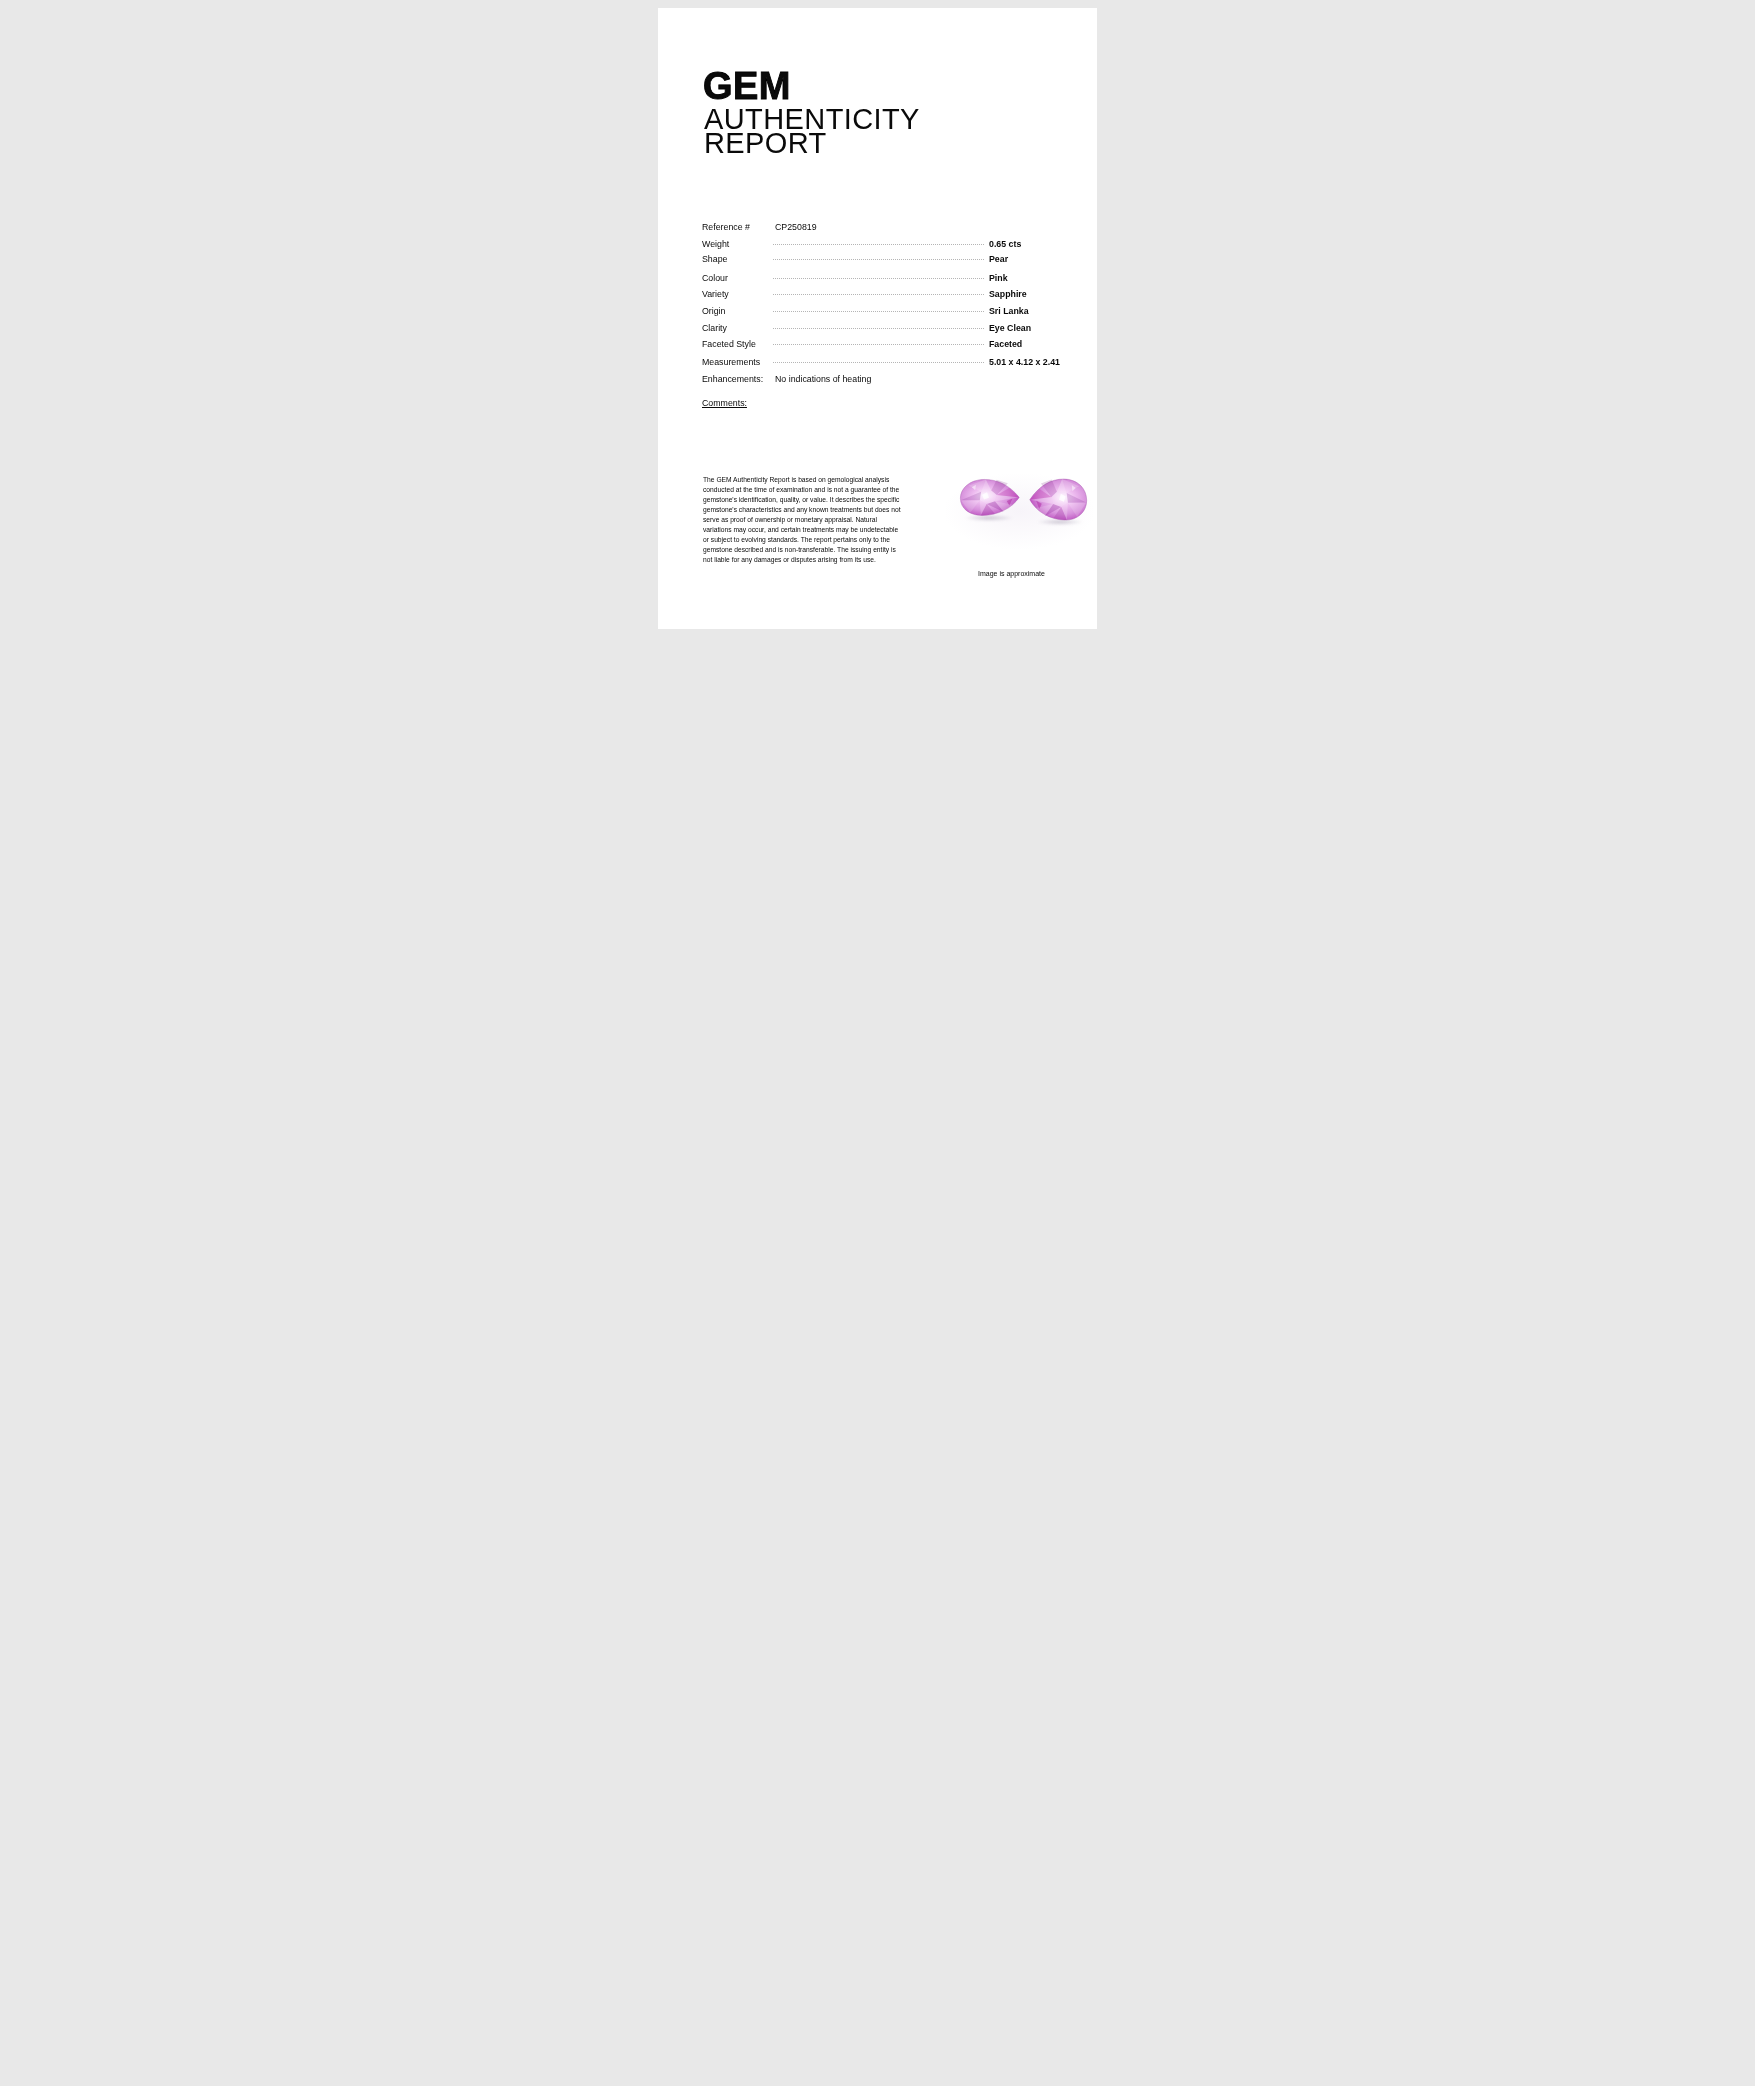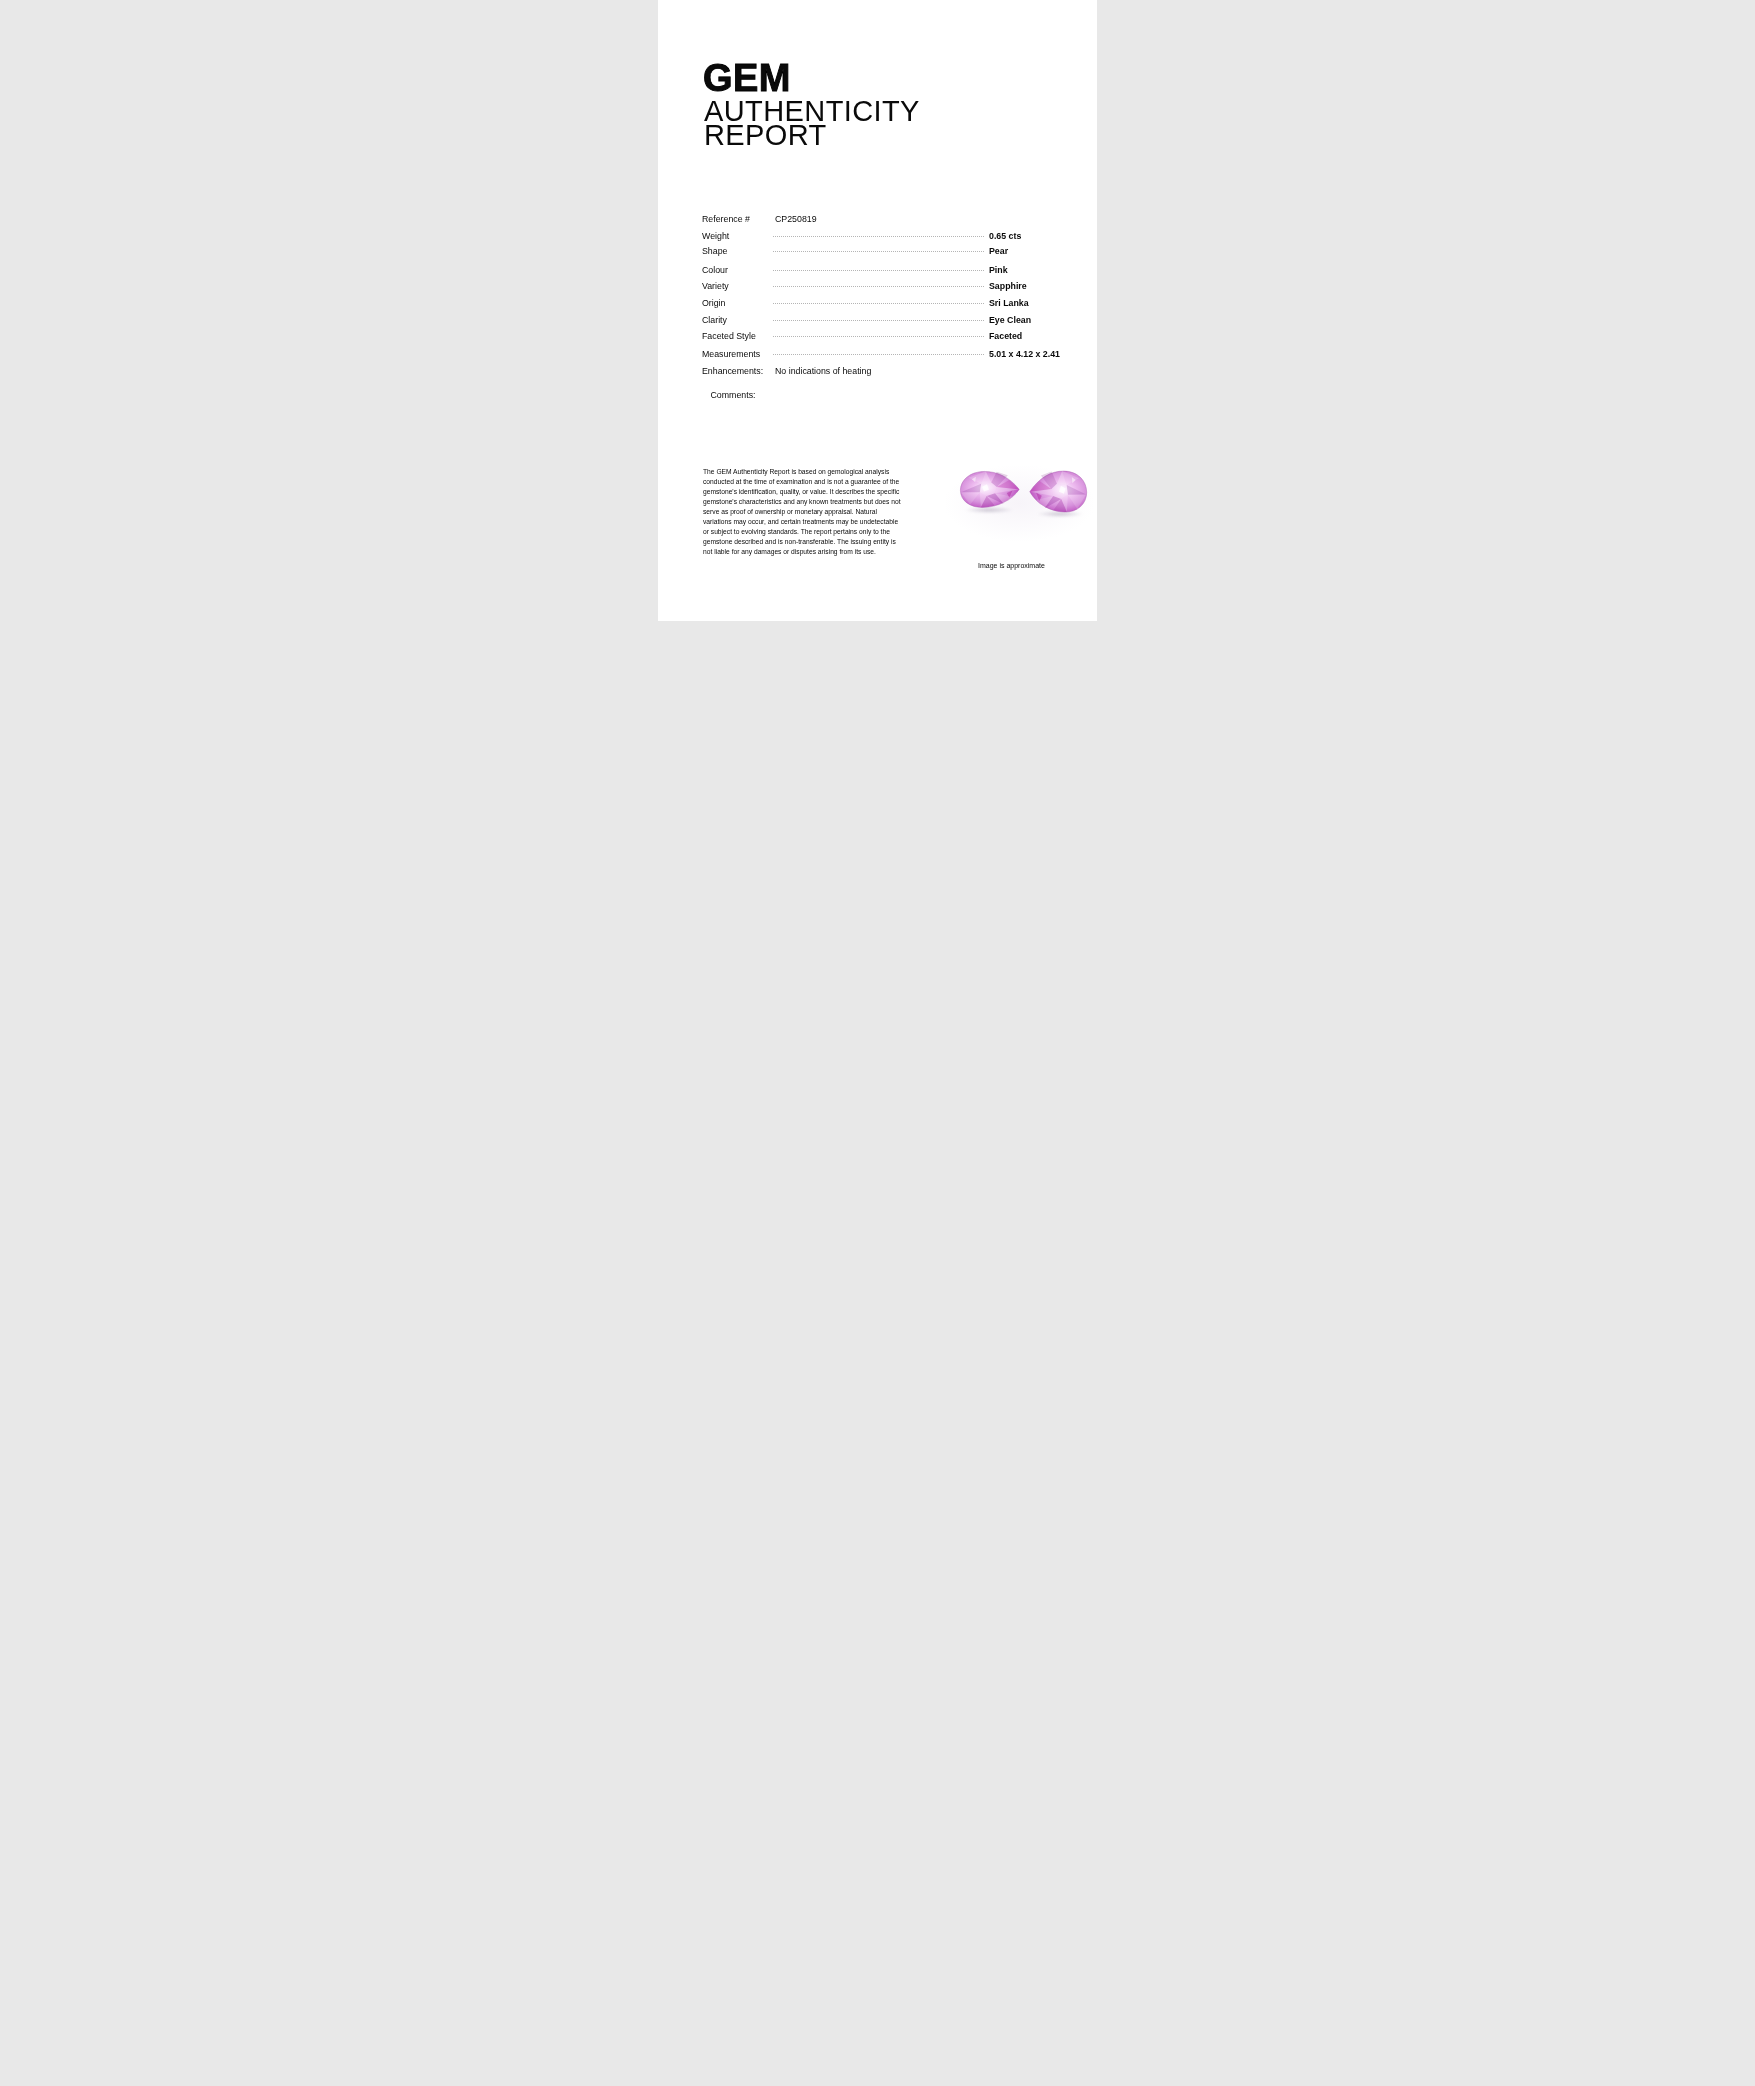--- a/index.html
+++ b/index.html
@@ -1,19 +1,19 @@
 <!DOCTYPE html>
 <html style="font-size:6.7px"><head>
 <meta charset="utf-8">
 <style>
   html,body{margin:0;padding:0;background:#e8e8e8;}
   #page{
     position:relative;
     width:439px;height:621px;
-    margin:0 auto;
+    margin:8px auto;
     background:#ffffff;
     font-family:"Liberation Sans","DejaVu Sans",sans-serif;
     color:#0a0a0a;
     overflow:hidden;
   }
   .gem-title{
     position:absolute;left:45px;top:59px;
     font-size:38px;font-weight:900;line-height:1;
     letter-spacing:0.4px;
     -webkit-text-stroke:0.9px #000;
@@ -22,21 +22,21 @@
     position:absolute;left:46px;top:99px;
     font-size:29px;font-weight:400;line-height:24px;
     letter-spacing:0.4px;white-space:pre-line;
   }
   .field-row{
     position:absolute;left:44px;width:376px;height:11px;
     font-size:8.8px;line-height:11px;
   }
   .field-row .label{position:absolute;left:0;top:0;white-space:nowrap;}
   .field-row .label-right{
-    position:absolute;left:0;top:0;width:62px;text-align:center;white-space:nowrap;
+    position:absolute;left:0;top:0;width:62px;text-align:left;white-space:nowrap;text-decoration:underline;
   }
   .field-row .dots{
     position:absolute;left:71px;top:5px;width:211px;height:0.6px;
     background:repeating-linear-gradient(90deg,#b5b5b5 0 1.3px,transparent 1.3px 2px);
   }
   .field-row .val-inline{position:absolute;left:73px;top:0;white-space:nowrap;}
   .field-row .val-right{position:absolute;left:287px;top:0;white-space:nowrap;font-weight:bold;}
   .disclaimer{
     position:absolute;left:45px;top:467px;width:234px;
     font-size:6.7px;line-height:10px;white-space:pre-line;

